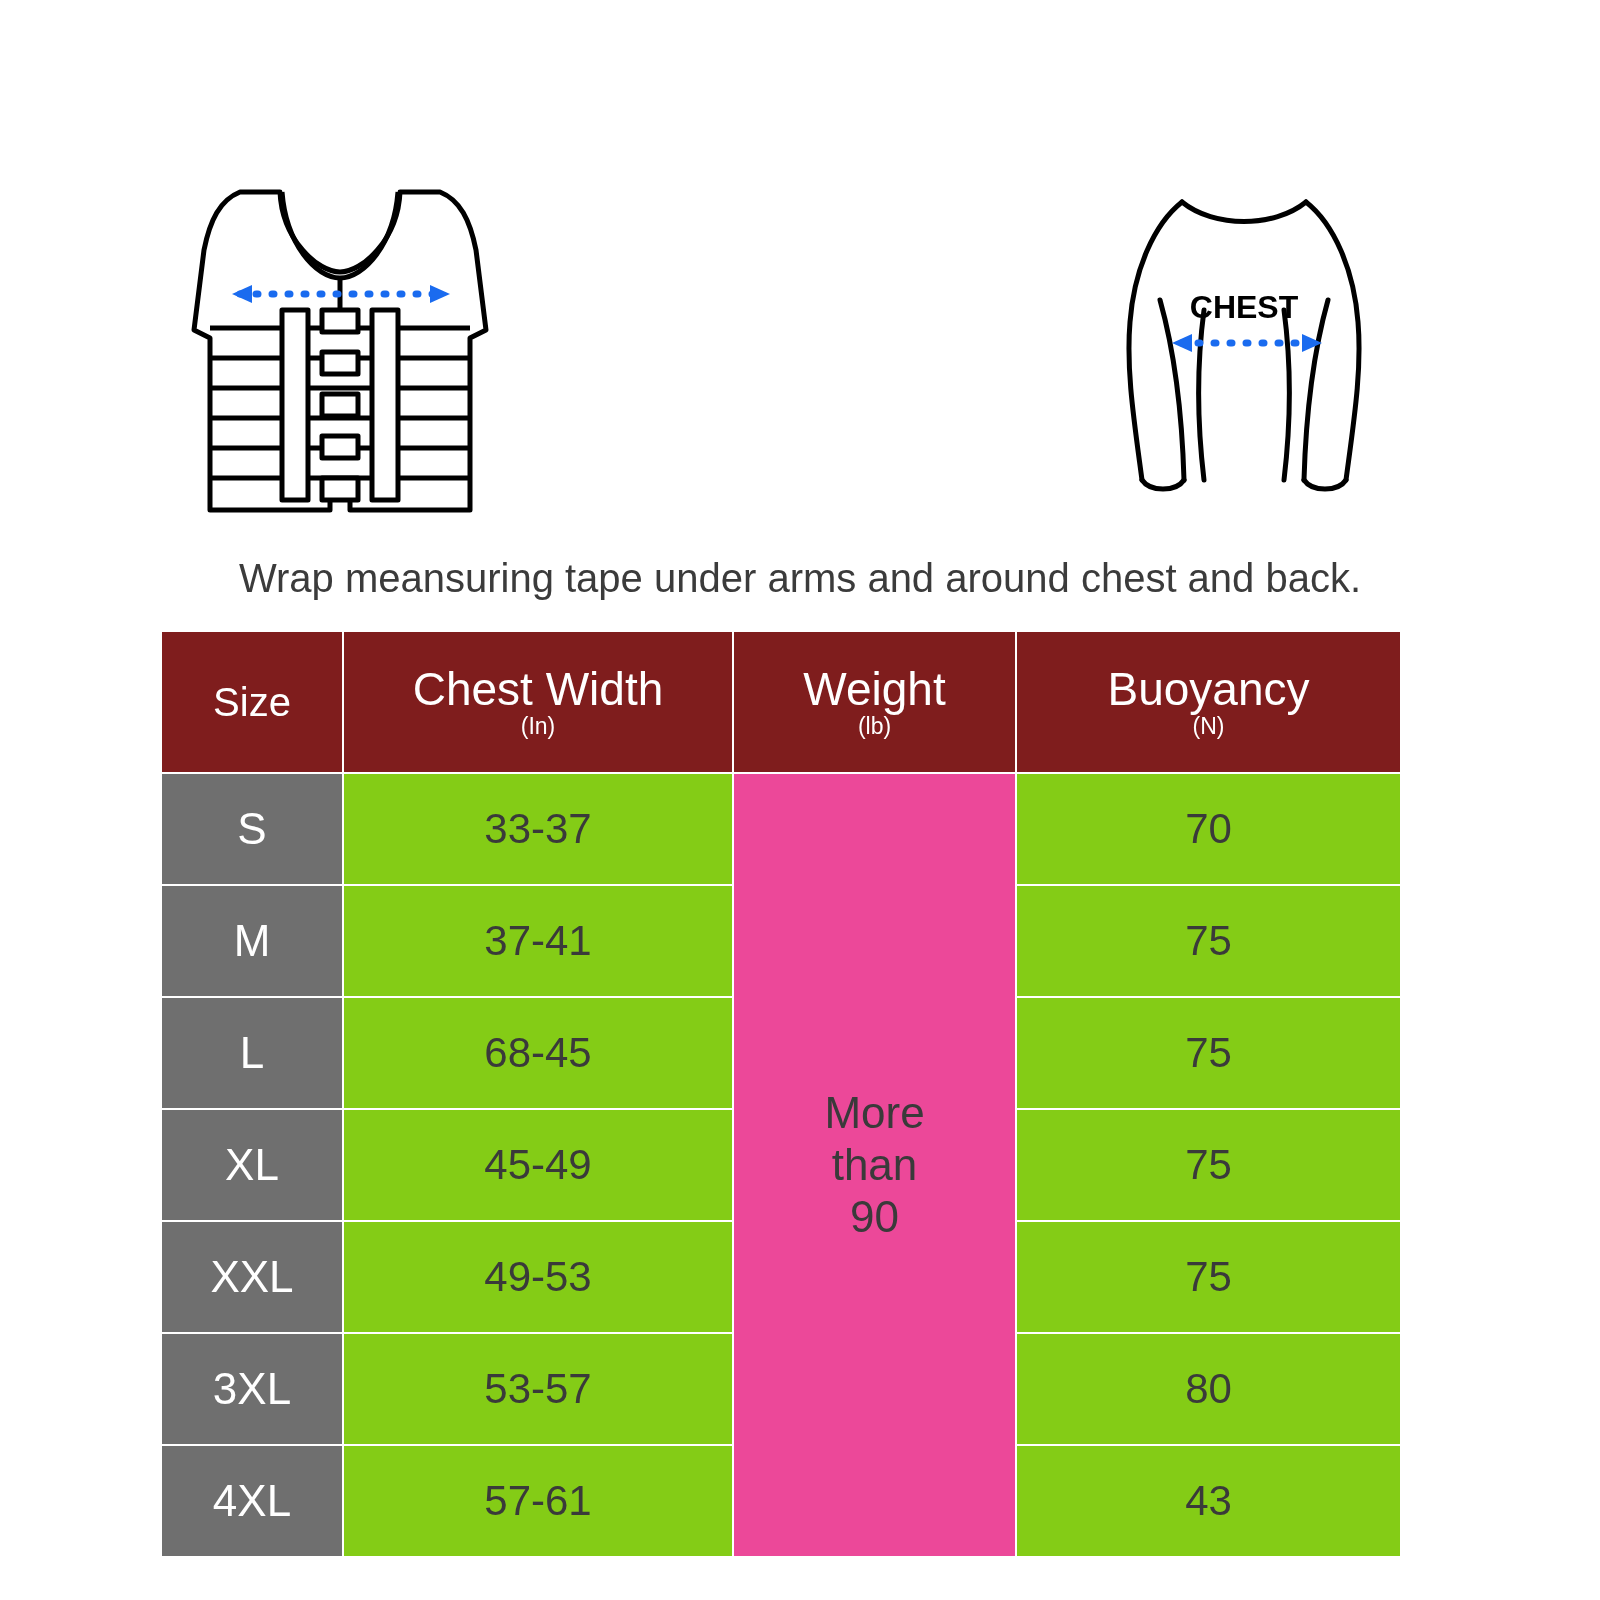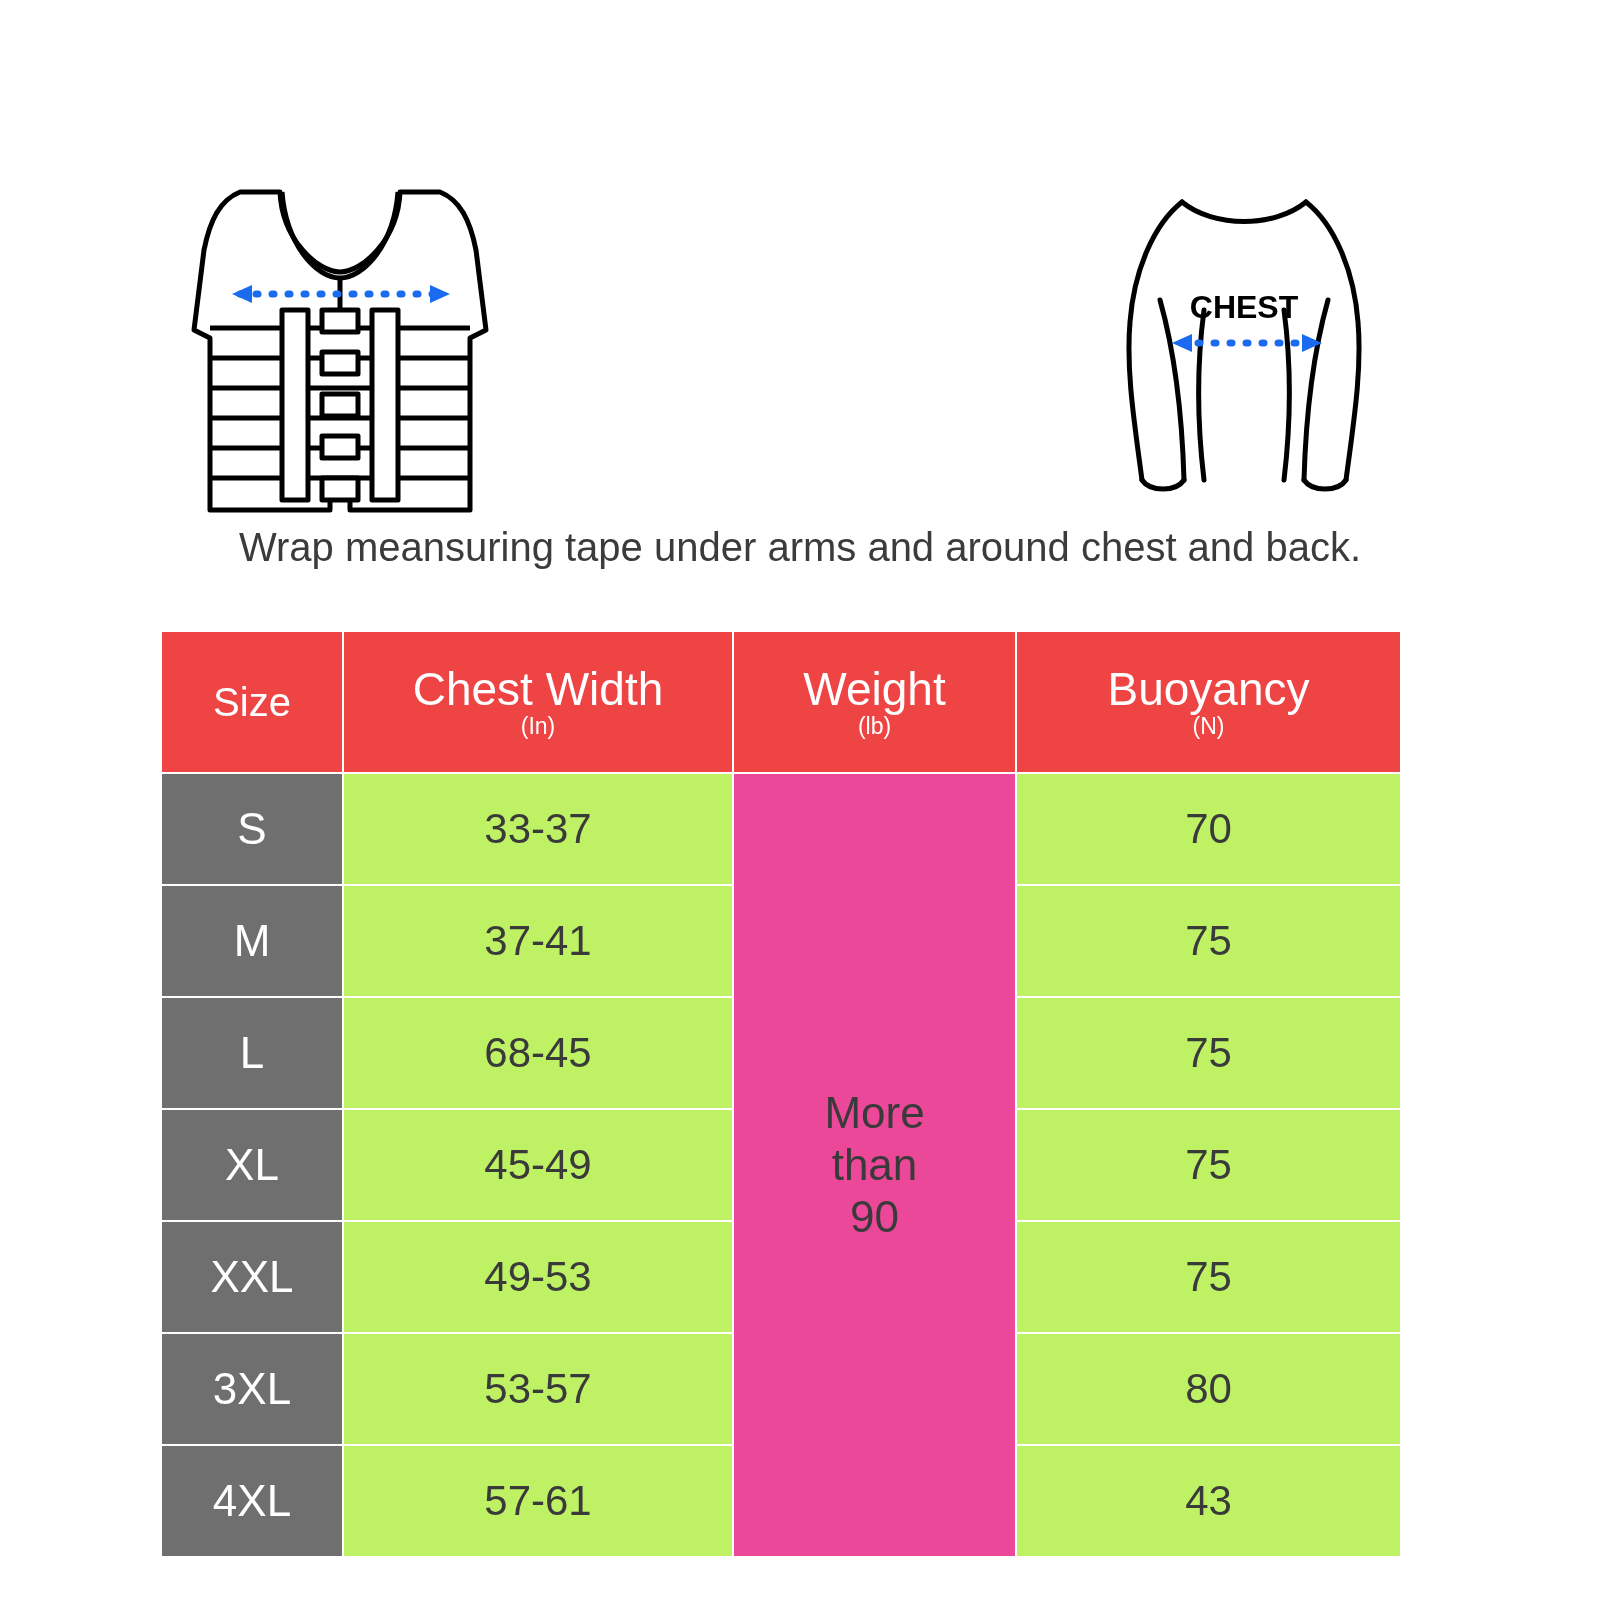--- a/index.html
+++ b/index.html
@@ -47,21 +47,21 @@
     top: 0;
   }
   .ill-vest  { left: 10px;  width: 340px; height: 360px; }
   .ill-top   { left: 400px; width: 470px; height: 360px; }
   .ill-chest { left: 904px; width: 360px; height: 360px; text-align: right; }
 
   
   .caption {
     position: absolute;
     left: 0;
-    top: 525px;
+    top: 556px;
     width: 1600px;
     text-align: center;
     font-size: 40px;
     color: #3b3b3b;
     font-family: "Liberation Sans", sans-serif;
   }
 
   
   .table-wrap {
     position: absolute;
@@ -81,21 +81,21 @@
 
   table.size-table th,
   table.size-table td {
     border: 2px solid #ffffff;
     text-align: center;
     vertical-align: middle;
     padding: 0;
   }
 
   thead th {
-    background: #ef4444;
+    background: #7f1d1d;
     color: #ffffff;
     height: 140px;
     font-weight: normal;
   }
   .th-main {
     display: block;
     font-size: 46px;
     line-height: 1.02;
   }
   .th-main.small {
@@ -109,21 +109,21 @@
     text-align: center;
   }
 
   td.size-cell {
     background: #6f6f6f;
     color: #ffffff;
     font-size: 44px;
     height: 110px;
   }
   td.data-cell {
-    background: #bef264;
+    background: #84cc16;
     color: #3a3a3a;
     font-size: 42px;
   }
   td.weight-cell {
     background: #ec4899;
     color: #3a3a3a;
     font-size: 44px;
     line-height: 1.18;
   }
 </style>

